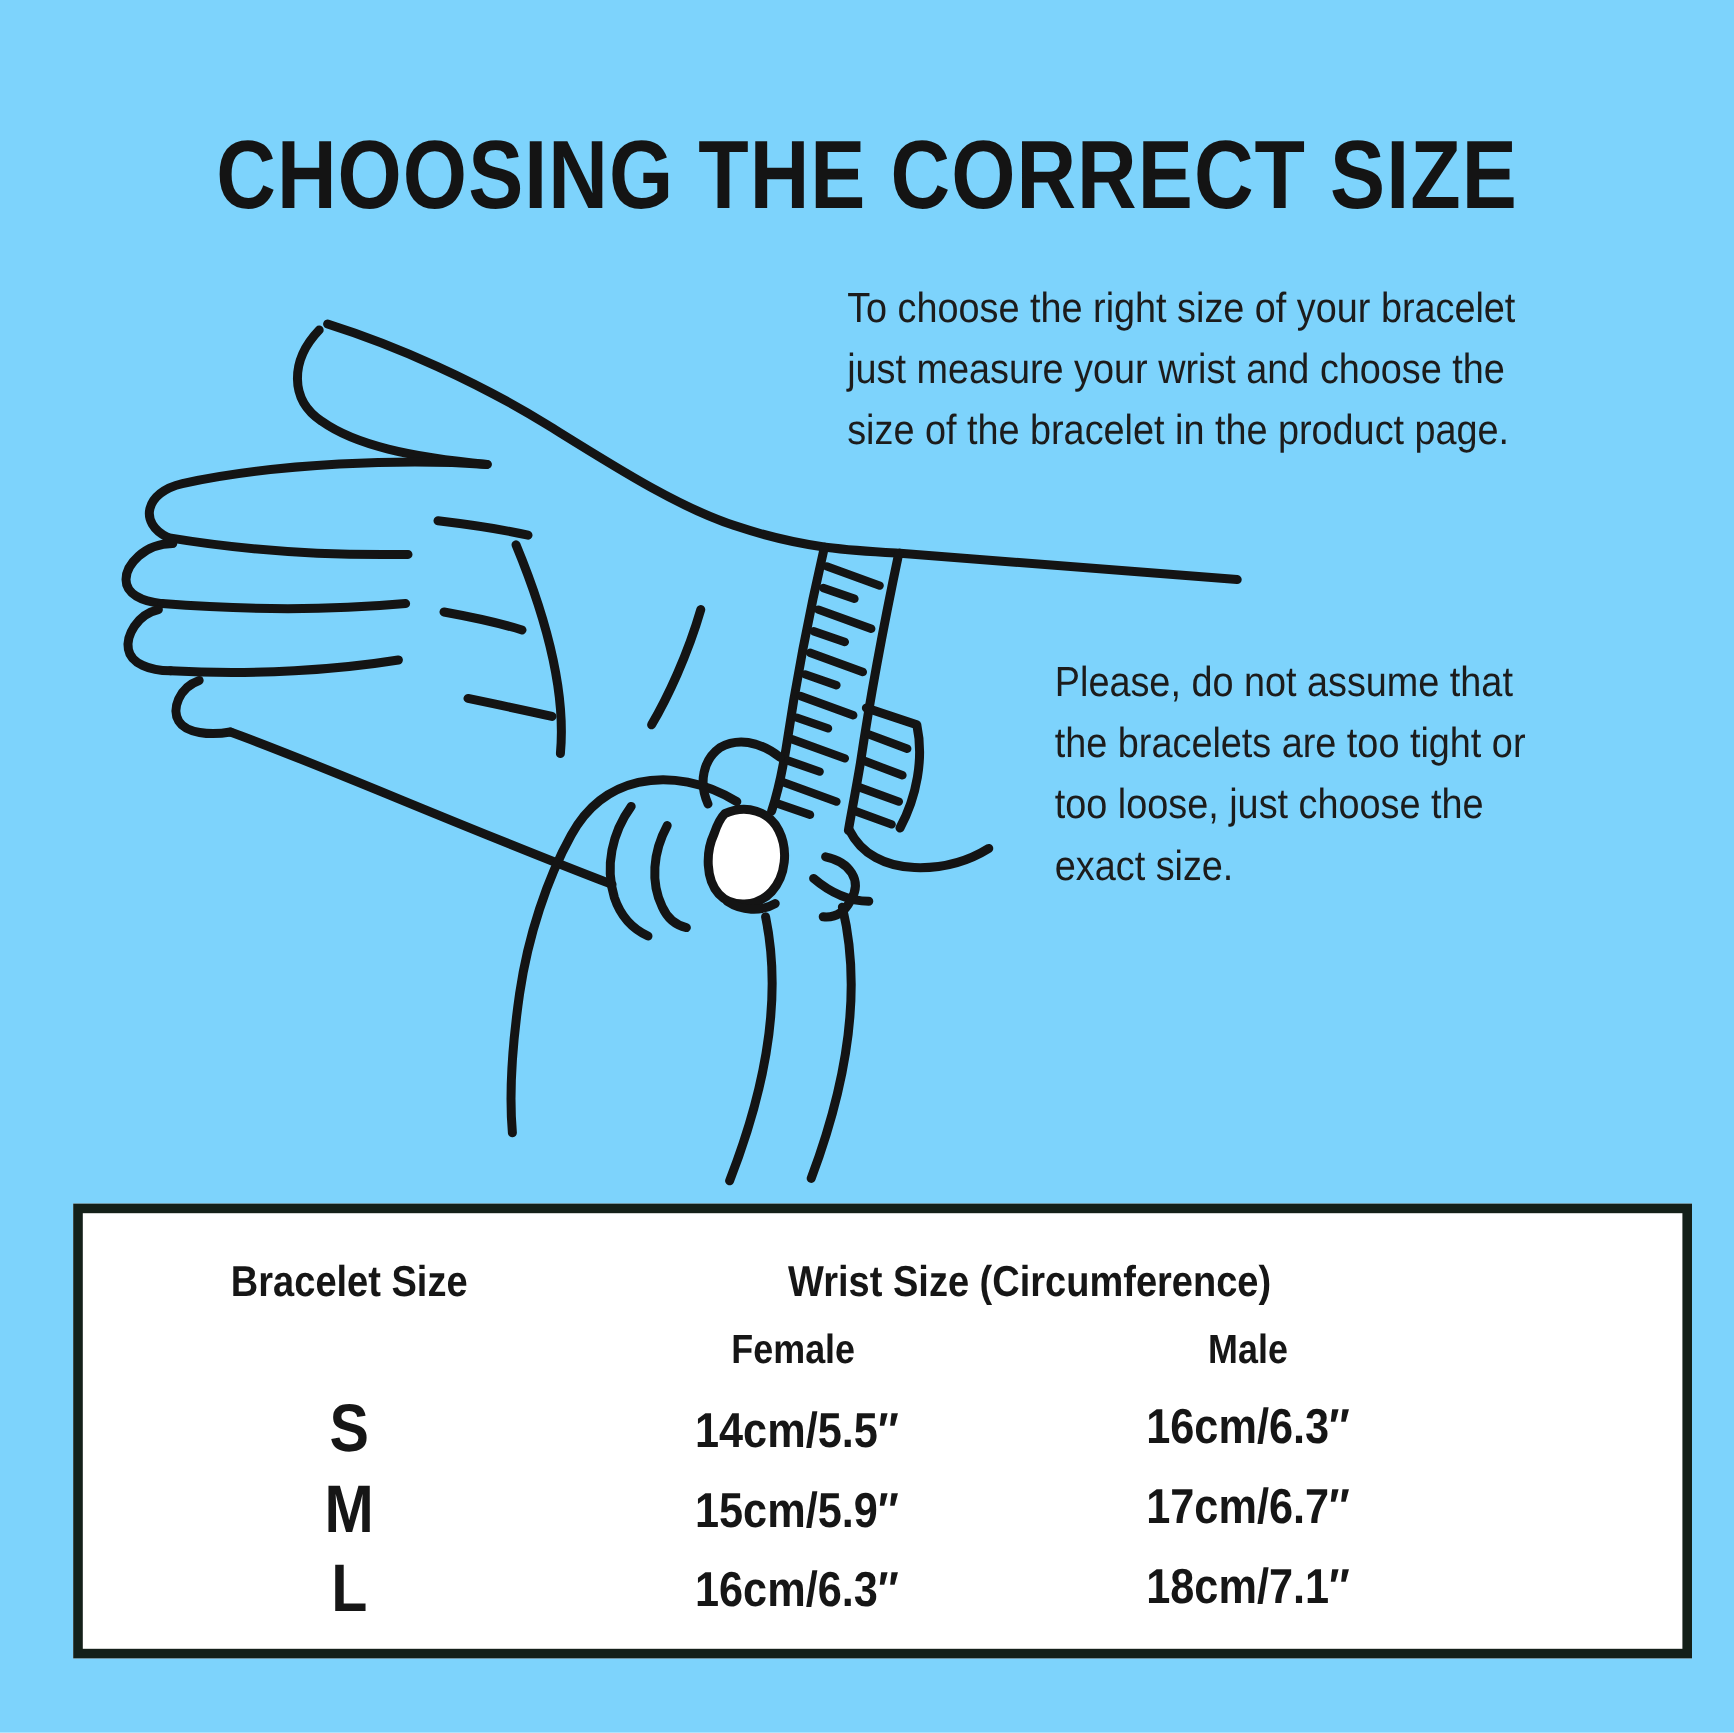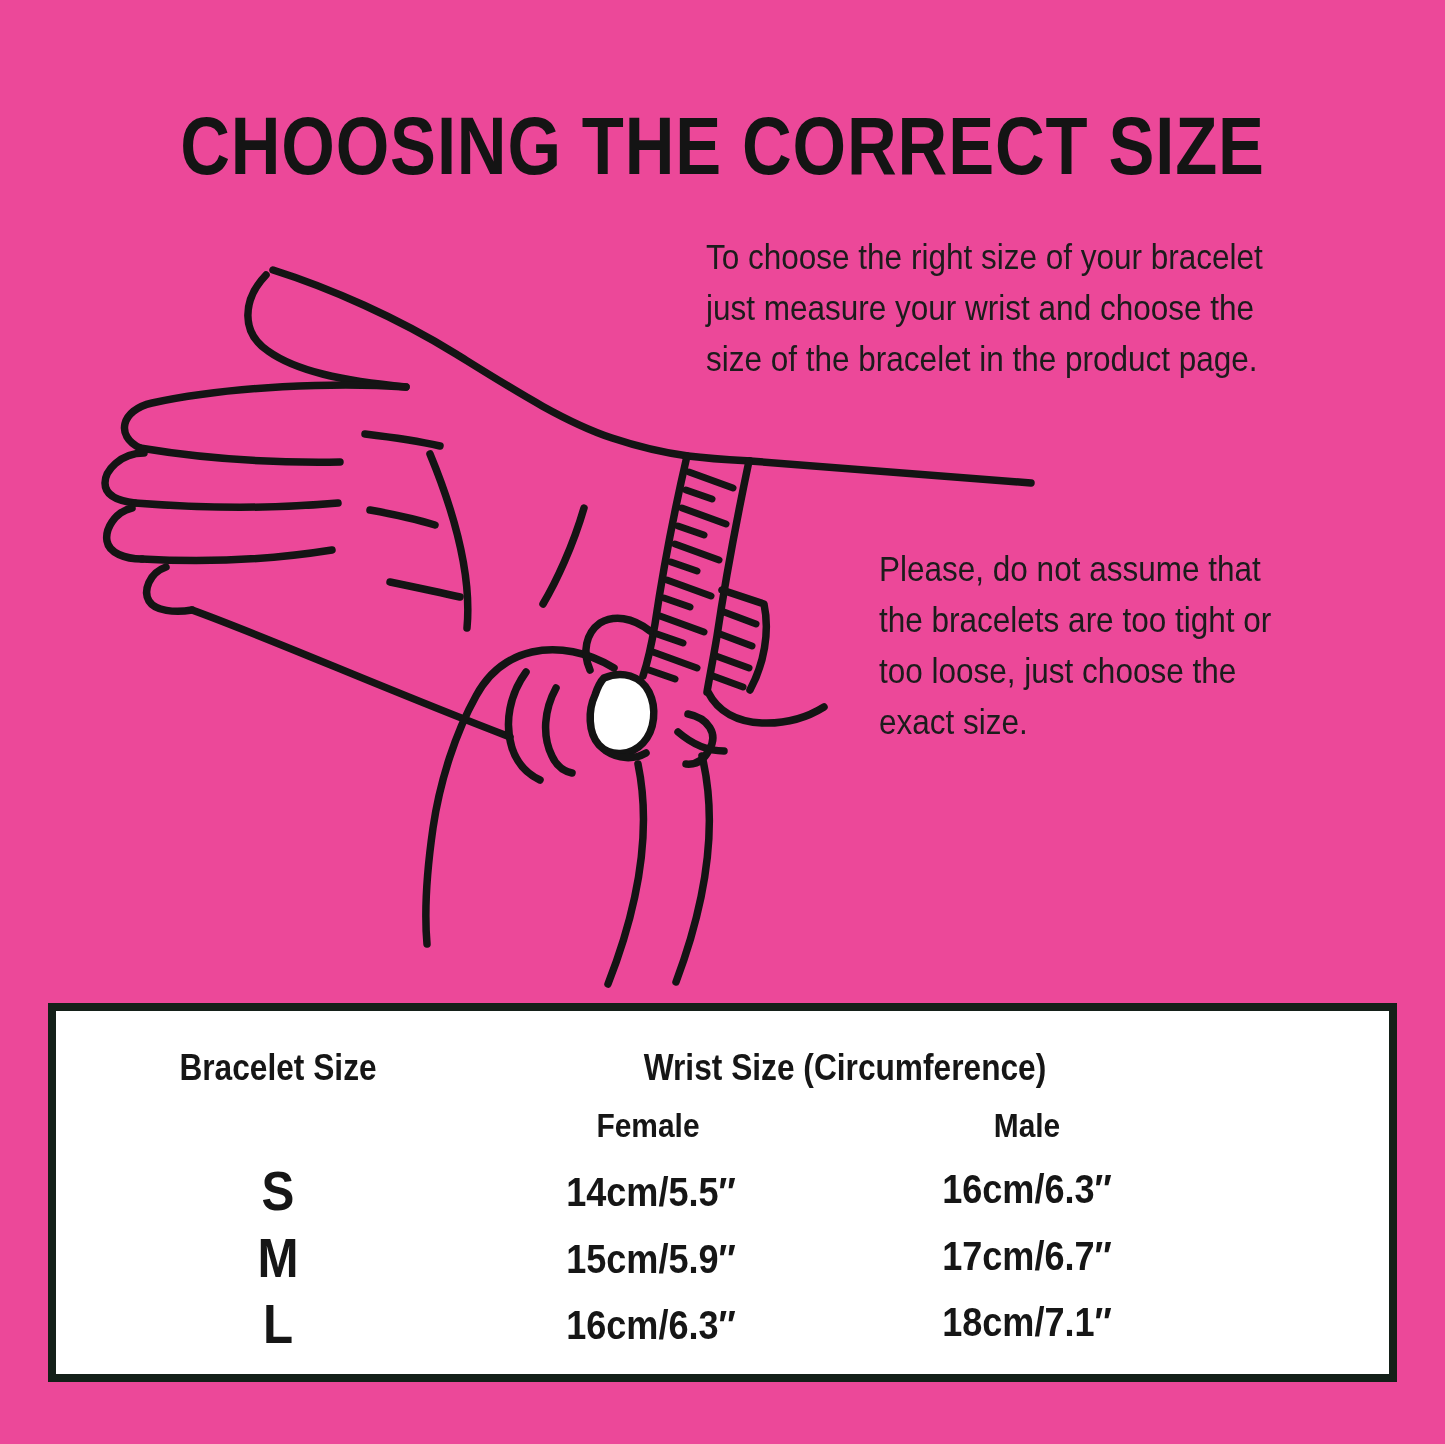--- a/index.html
+++ b/index.html
@@ -1,34 +1,34 @@
 <!DOCTYPE html>
 <html><head>
 <meta charset="utf-8">
 <style>
   html,body { margin:0; padding:0; background:#ffffff; }
   .canvas {
-    position:relative; width:1445px; height:1444px; background:#ec4899;
+    position:relative; width:1445px; height:1444px; background:#7dd3fc;
     font-family:"Liberation Sans", sans-serif; color:#141414; overflow:hidden;
   }
   .page-title {
     position:absolute; left:0; top:100px; width:100%;
     text-align:center; font-size:81px; font-weight:700; letter-spacing:1px;
     transform:scaleX(0.85); transform-origin:50% 50%;
     white-space:nowrap; color:#141414;
   }
   .para {
     position:absolute; font-size:35px; line-height:51px; font-weight:400;
     color:#1c1c1c; transform:scaleX(0.90); transform-origin:0 0; white-space:nowrap;
   }
   .para-intro { left:706px; top:231px; }
   .para-note  { left:879px; top:543px; }
   .illustration { position:absolute; left:90px; top:240px; width:1000px; height:760px; }
   .size-table {
-    position:absolute; left:48px; top:1003px; width:1349px; height:379px;
+    position:absolute; left:61px; top:1003px; width:1349px; height:379px;
     border:8px solid #142019; box-sizing:border-box; background:#ffffff;
   }
   .cell {
     position:absolute; white-space:nowrap; font-weight:700; color:#161616;
     transform:translate(-50%,-50%) scaleX(0.88);
   }
   .cell-th  { font-size:36px; }
   .cell-sub { font-size:34px; }
   .cell-sz  { font-size:56px; }
   .cell-val { font-size:41px; }

